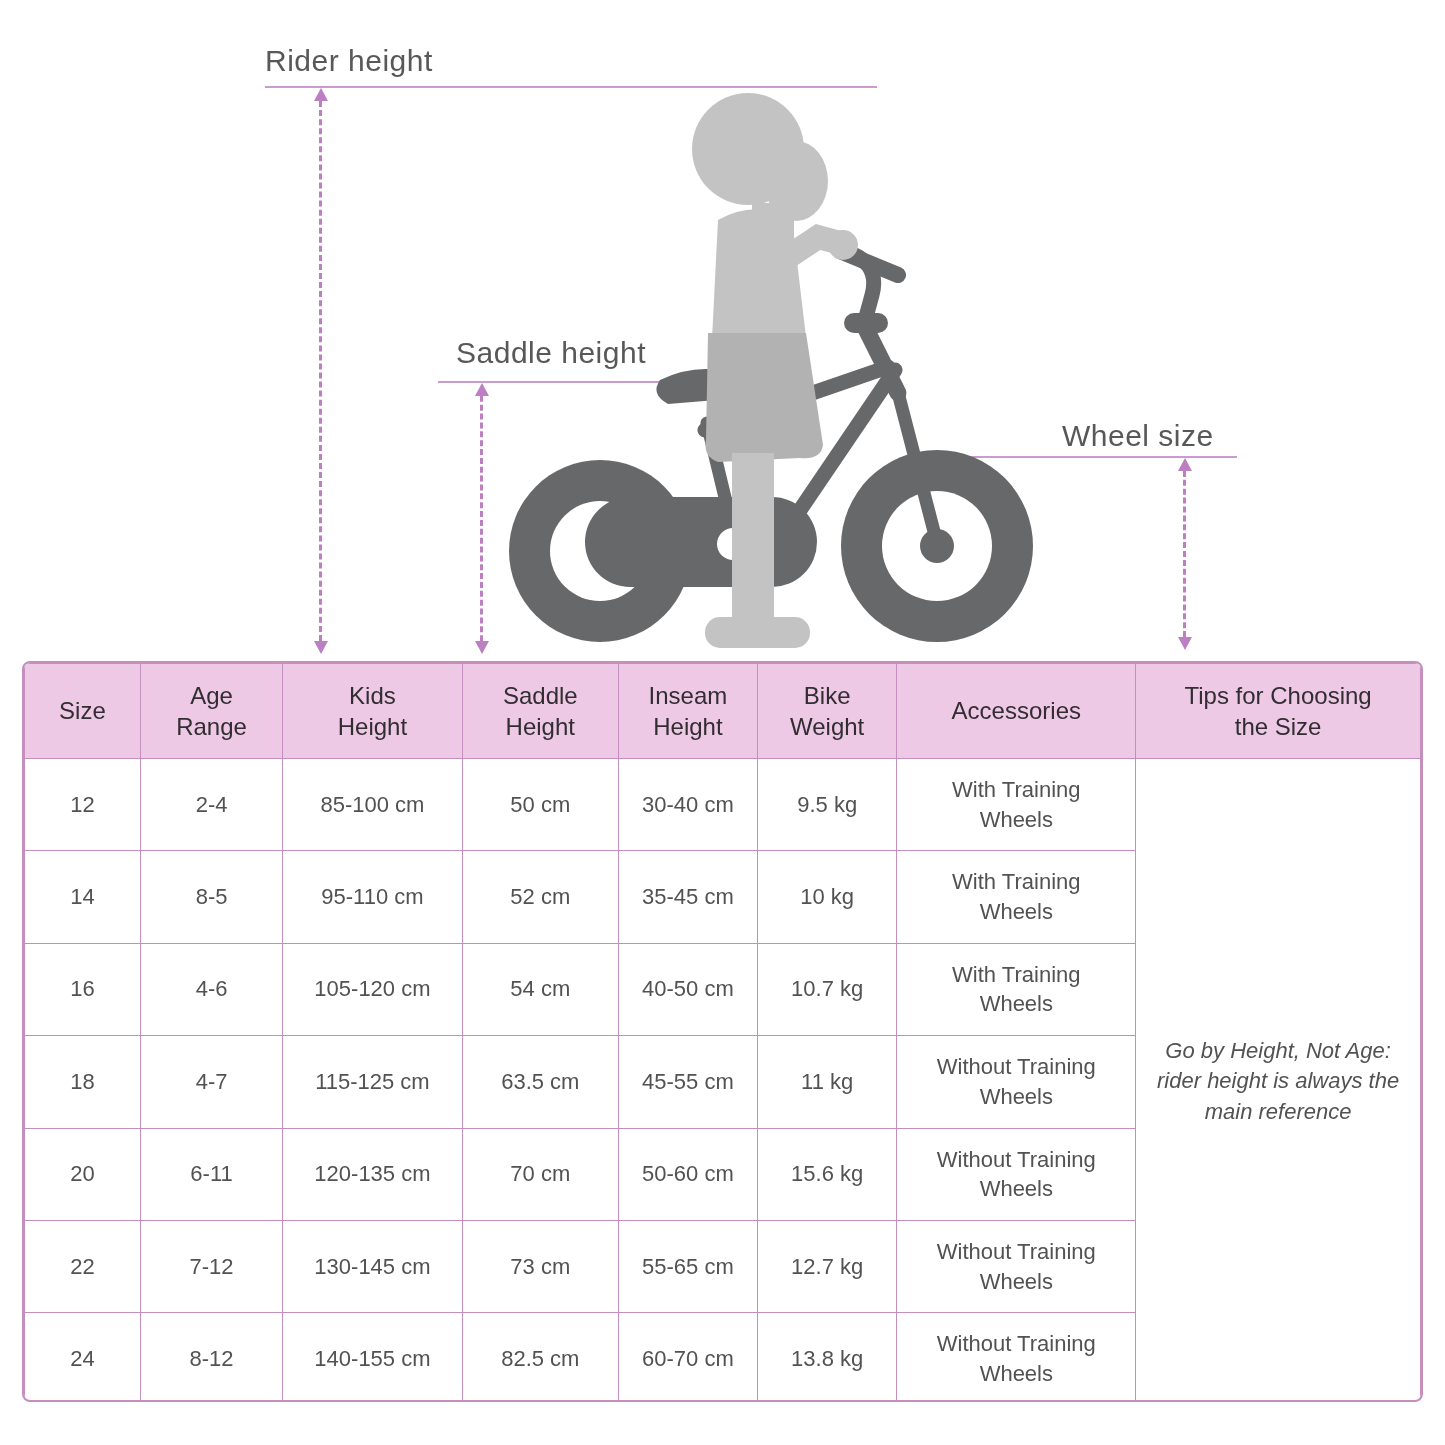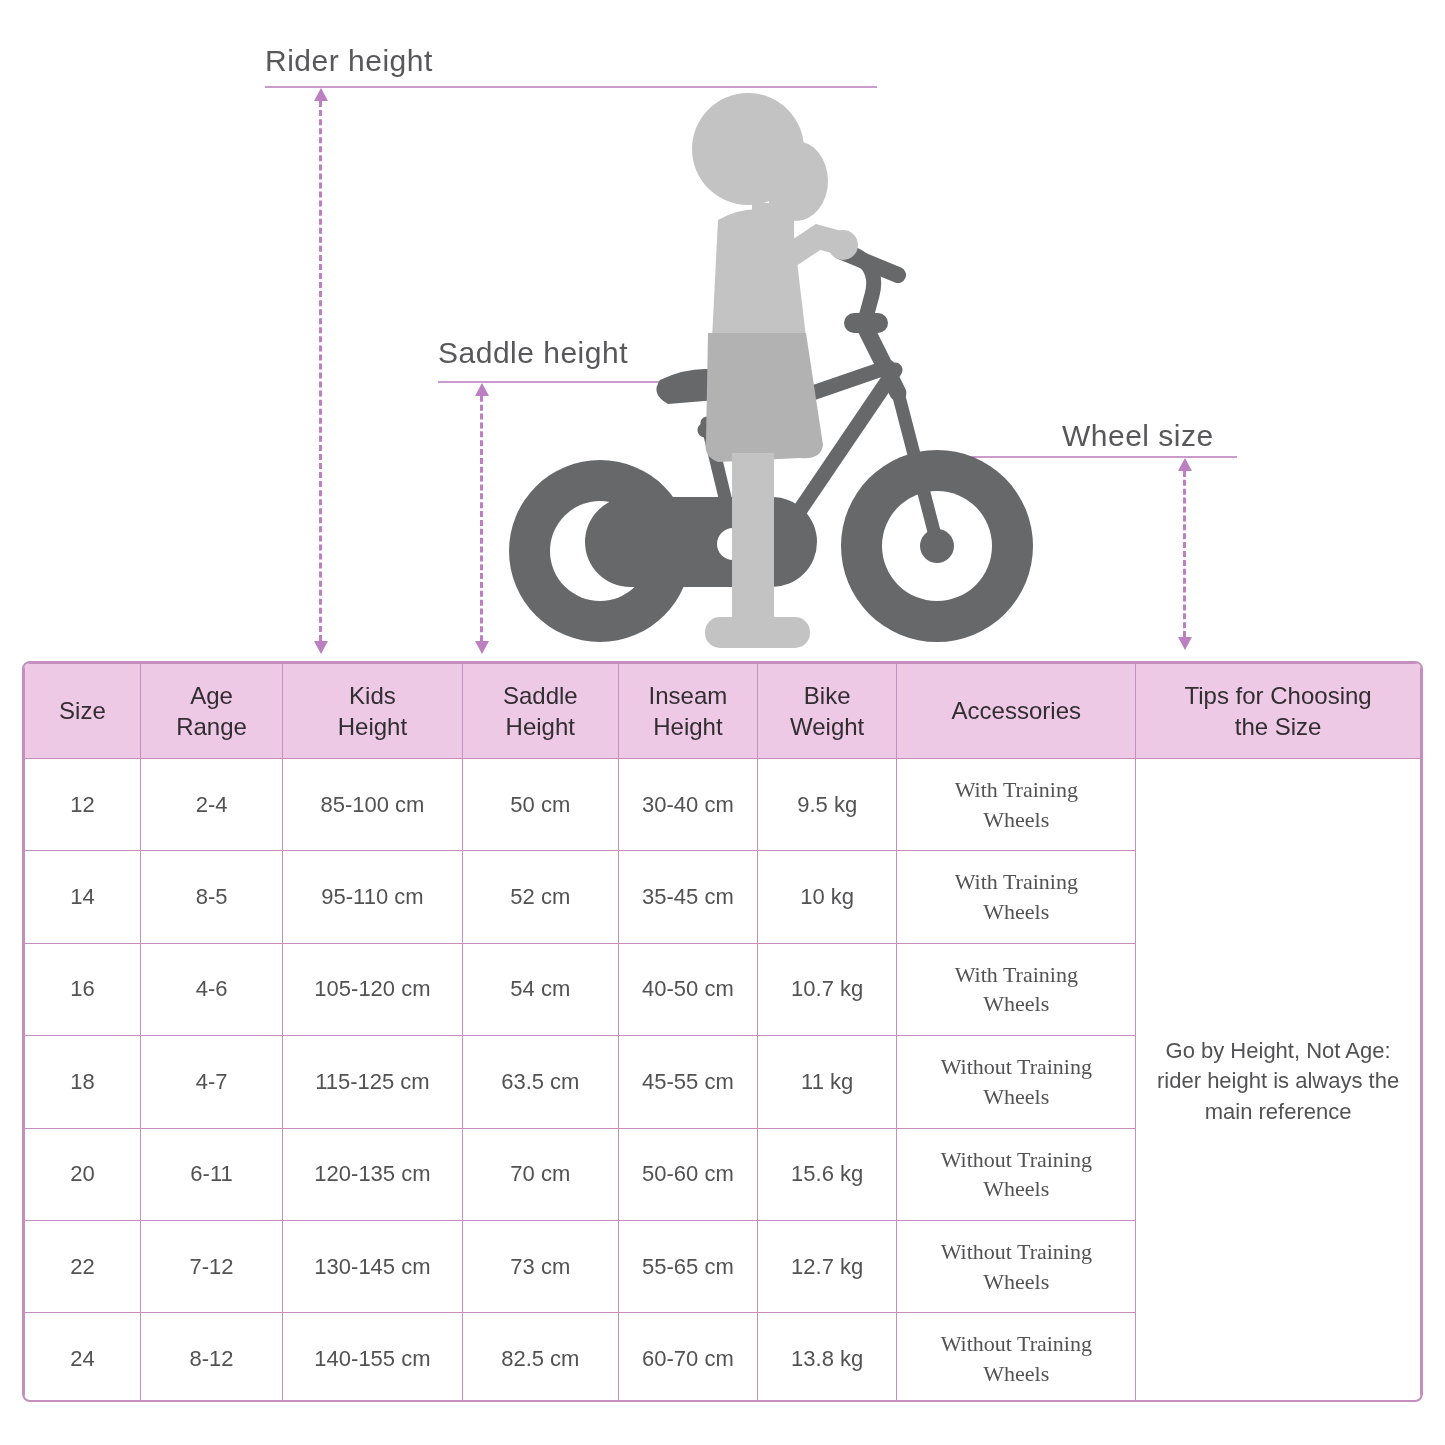--- a/index.html
+++ b/index.html
@@ -30,33 +30,33 @@
   .child-dark{fill:var(--figure_dark);}
   .child-stroke{stroke:var(--figure);fill:none;stroke-linecap:round;}
 
   
   .table-wrap{position:absolute;left:22px;top:661px;width:1401px;height:741px;
     border:2px solid var(--border);border-radius:8px;overflow:hidden;background:#fff;}
   table.size-chart{width:100%;height:100%;border-collapse:collapse;table-layout:fixed;}
   table.size-chart th, table.size-chart td{border:1px solid var(--border);text-align:center;vertical-align:middle;}
   table.size-chart th{background:var(--header_bg);color:var(--header_text);font-size:24px;font-weight:500;line-height:1.3;height:95px;}
   table.size-chart td{color:var(--body_text);font-size:22px;font-weight:400;height:92px;}
-  td.accessories-cell{font-size:21.5px;line-height:1.35;padding:16px 24px;font-family:Liberation Serif, serif;}
-  td.tips-cell{font-size:21.5px;line-height:1.4;padding:8px 16px;}
+  td.accessories-cell{font-size:21.5px;line-height:1.35;padding:16px 24px;}
+  td.tips-cell{font-size:21.5px;line-height:1.4;padding:8px 16px;font-style:italic;}
 </style>
 </head>
 <body>
 
 <div class="page">
 
   <div class="measure-label" style="left:265px;top:44px;text-align:right;">Rider height</div>
   <div class="hline" style="left:265px;top:86px;width:612px;"></div>
   <div class="varrow" style="left:319px;top:92px;height:558px;"></div>
 
-  <div class="measure-label" style="left:438px;top:336px;">Saddle height</div>
+  <div class="measure-label" style="left:456px;top:336px;">Saddle height</div>
   <div class="hline" style="left:438px;top:381px;width:252px;"></div>
   <div class="varrow" style="left:480px;top:387px;height:263px;"></div>
 
   <div class="measure-label" style="left:1062px;top:419px;">Wheel size</div>
   <div class="hline" style="left:919px;top:456px;width:318px;"></div>
   <div class="varrow" style="left:1183px;top:462px;height:184px;"></div>
 
   <svg class="illustration" viewBox="0 0 560 570">
 
     <g>

